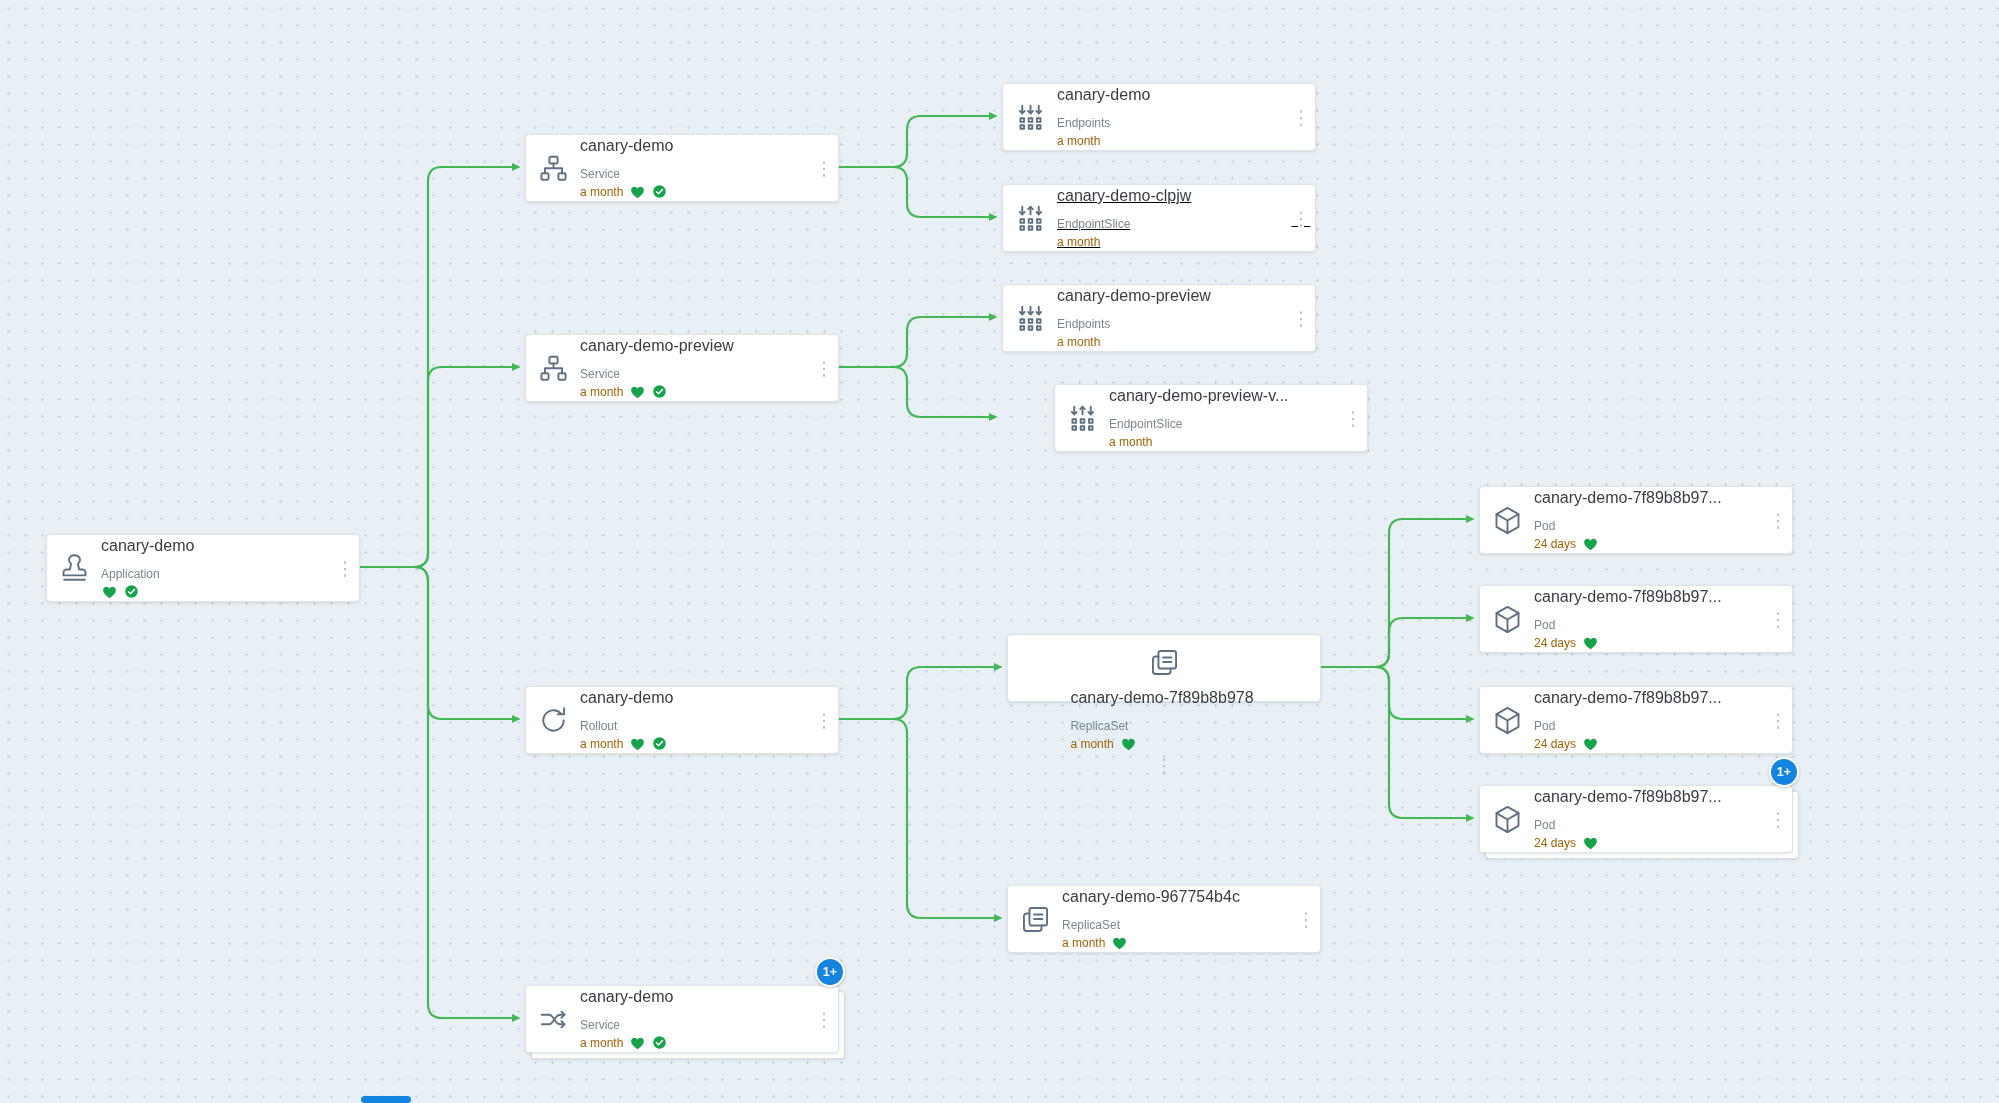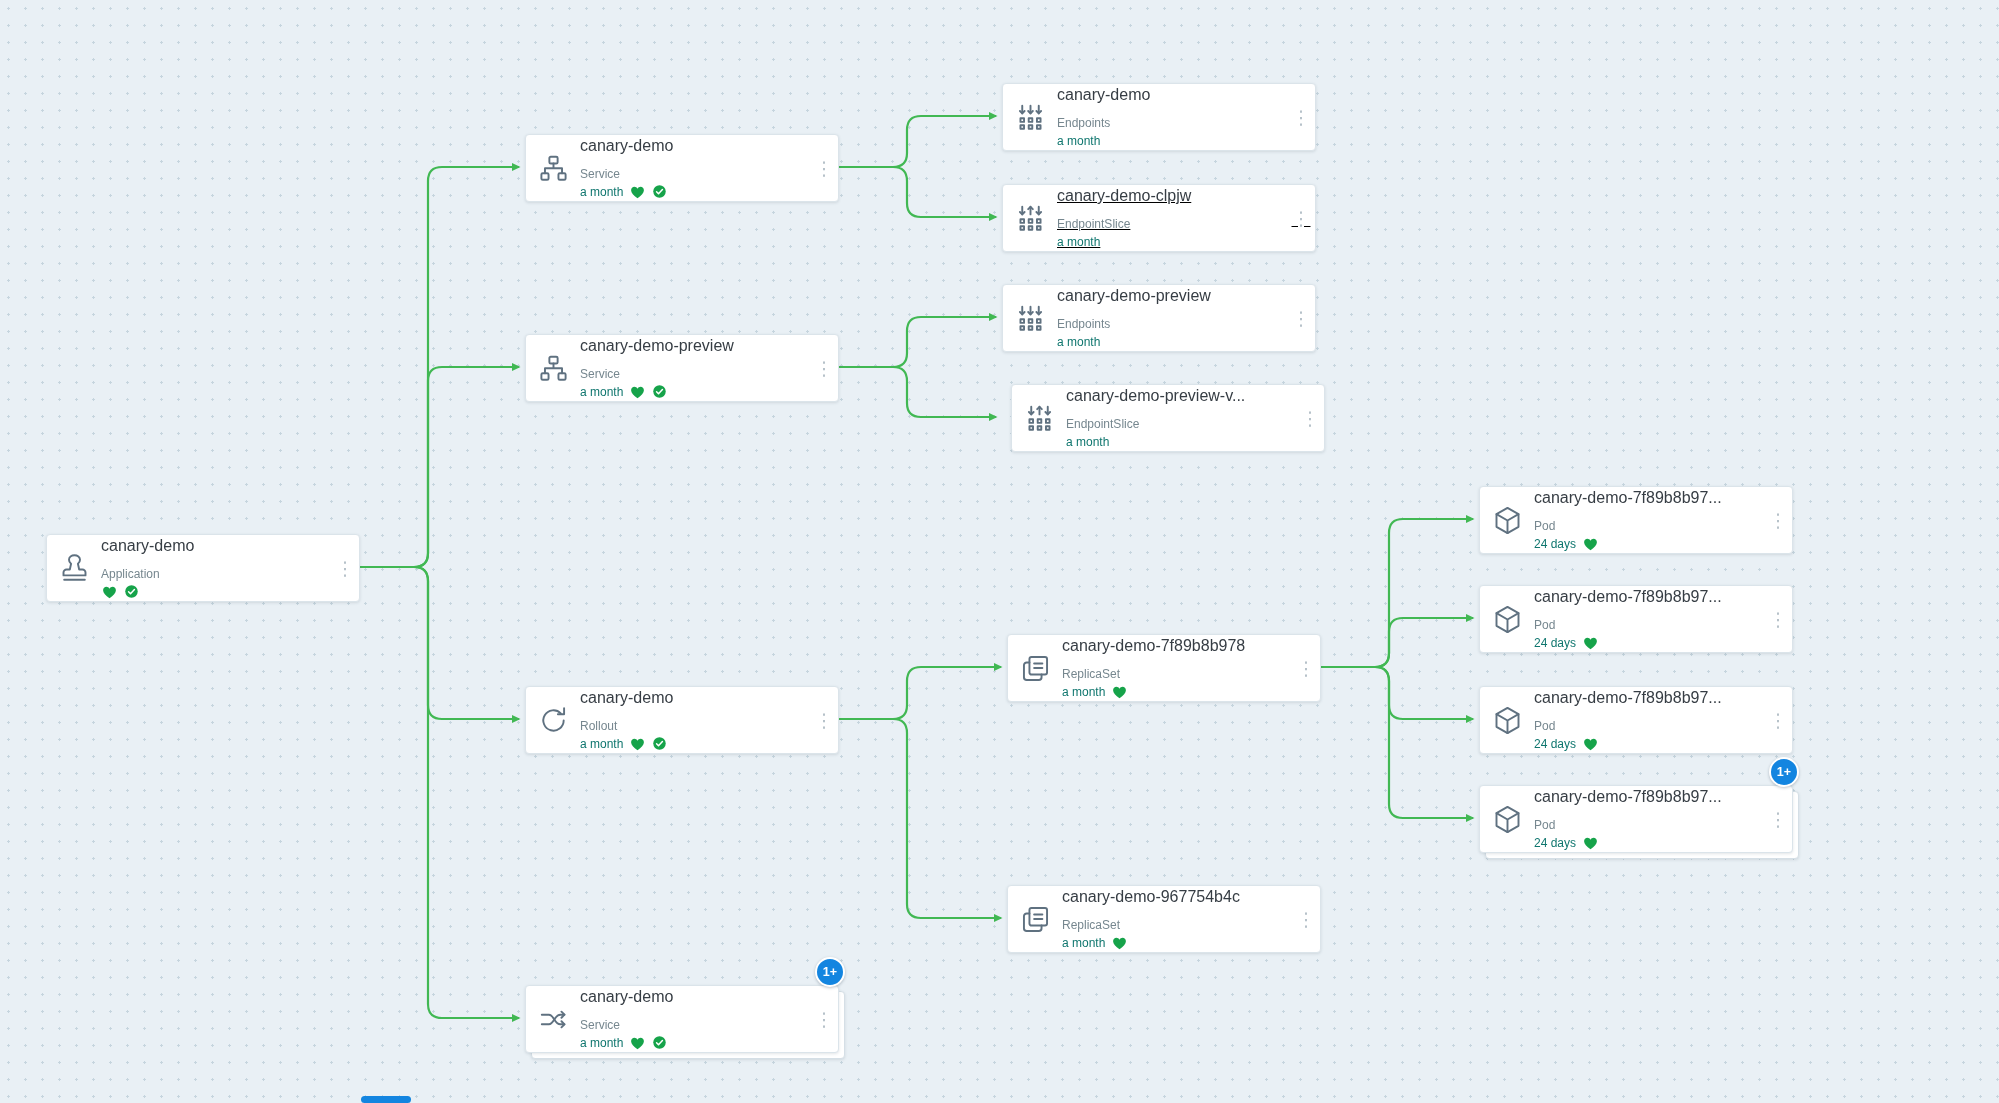--- a/index.html
+++ b/index.html
@@ -77,21 +77,21 @@
     font-size: 12px;
     color: #76878f;
     margin-top: 12px;
   }
   .nmeta {
     display: flex;
     align-items: center;
     gap: 6px;
     margin-top: 3px;
     font-size: 12px;
-    color: #0f766e;
+    color: #a16207;
     min-height: 15px;
   }
   .hicon svg { width: 17px; height: 15px; display: block; }
   .sicon svg { width: 15px; height: 15px; display: block; }
   .nmenu {
     flex: 0 0 28px;
     align-self: stretch;
     display: flex;
     align-items: center;
     justify-content: center;
@@ -368,21 +368,21 @@
     <div class="ntext">
       <div class="ntitle">canary-demo-preview</div>
       <div class="nkind">Endpoints</div>
       <div class="nmeta">
         <span class="nage">a month</span>
 
       </div>
     </div>
     <div class="nmenu">⋮</div>
   </div>
-      <div class="node" style="left: 1011px; top: 384px;">
+      <div class="node" style="left: 1054px; top: 384px;">
 
     <div class="nicon">
           <svg class="kicon" viewBox="0 0 24 24">
             <path d="M6 3.5V9M12 9V3.5M18 3.5V9"></path>
             <path d="M4.3 7.3 6 9l1.7-1.7M10.3 5.2 12 3.5l1.7 1.7M16.3 7.3 18 9l1.7-1.7"></path>
             <rect x="4.7" y="12.6" width="2.6" height="2.6"></rect>
             <rect x="10.7" y="12.6" width="2.6" height="2.6"></rect>
             <rect x="16.7" y="12.6" width="2.6" height="2.6"></rect>
             <rect x="4.7" y="17.6" width="2.6" height="2.6"></rect>
             <rect x="10.7" y="17.6" width="2.6" height="2.6"></rect>
@@ -392,21 +392,21 @@
     <div class="ntext">
       <div class="ntitle">canary-demo-preview-v...</div>
       <div class="nkind">EndpointSlice</div>
       <div class="nmeta">
         <span class="nage">a month</span>
 
       </div>
     </div>
     <div class="nmenu">⋮</div>
   </div>
-      <div class="node" style="left: 1007px; top: 634px;">
+      <div class="node" style="left: 1007px; top: 634px; flex-direction: column;">
 
     <div class="nicon">
           <svg class="kicon" viewBox="0 0 24 24">
             <rect x="7.6" y="3.6" width="12.8" height="12.8" rx="1.5"></rect>
             <path d="M16.4 16.4v1.9a2 2 0 0 1-2 2H5.6a2 2 0 0 1-2-2V9.6a2 2 0 0 1 2-2h2"></path>
             <path d="M11 8.3h6M11 11.6h6"></path>
           </svg>
         </div>
     <div class="ntext">
       <div class="ntitle">canary-demo-7f89b8b978</div>

